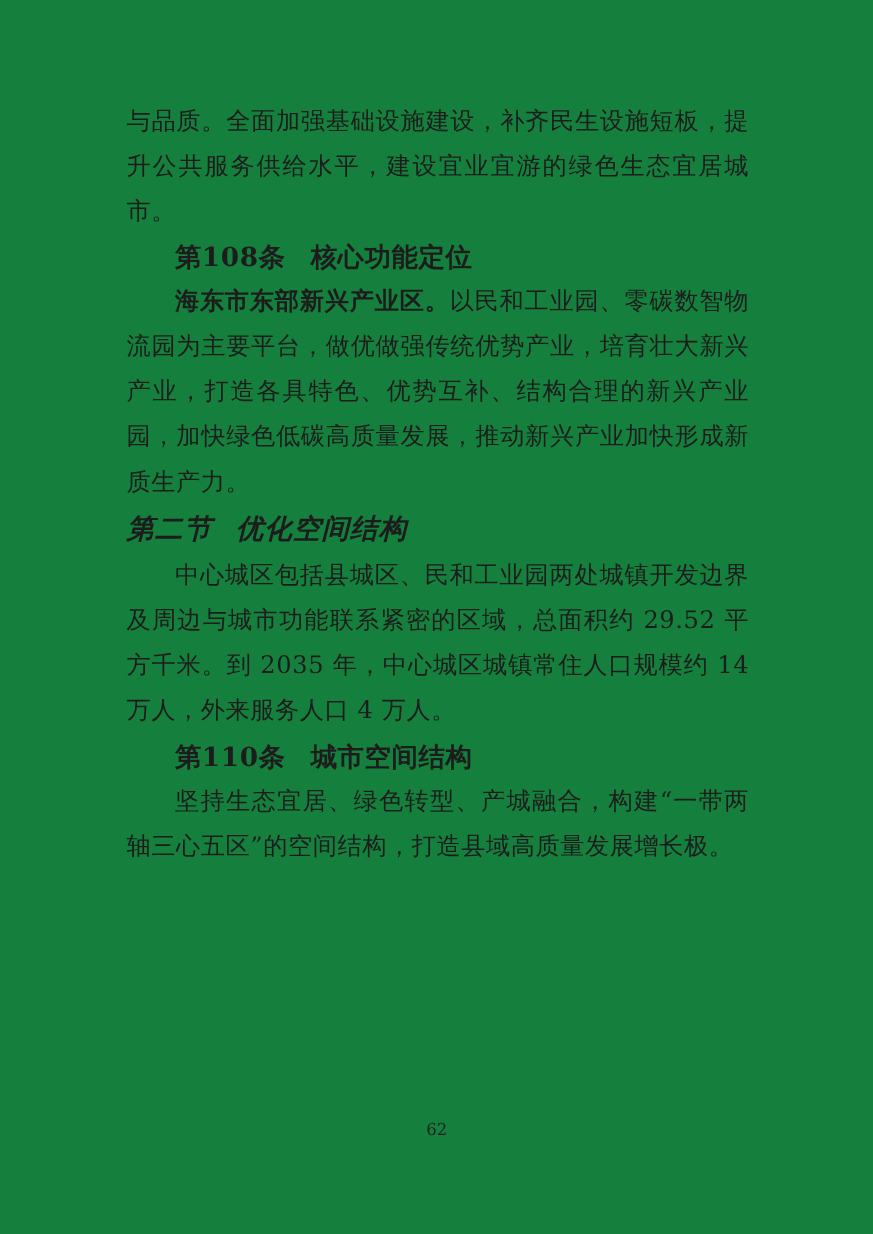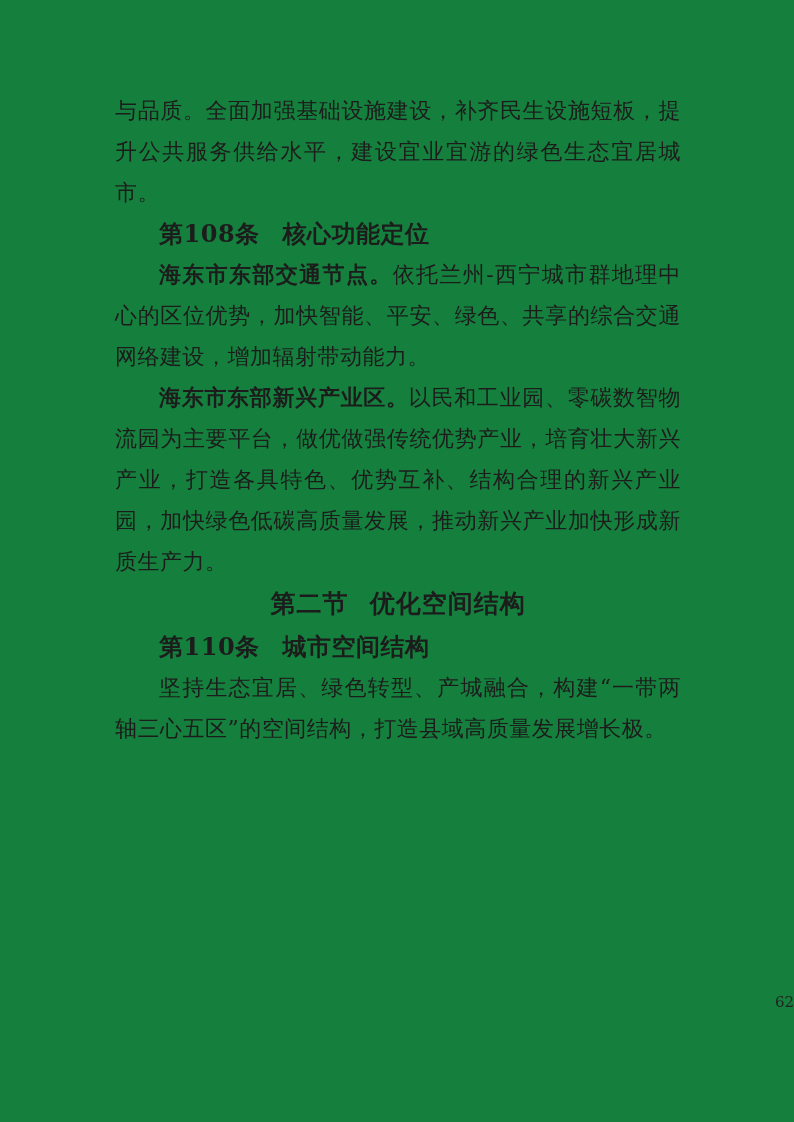--- a/index.html
+++ b/index.html
@@ -36,43 +36,43 @@
     font-weight: 600;
     text-indent: 44px;
     letter-spacing: 0.5px;
   }
   p.article-heading .article-title { margin-left: 0.95em; }
   h2.section-heading {
     margin: 0;
     font-size: 25px;
     line-height: 44px;
     font-weight: bold;
-    text-align: center;
     font-family: "DejaVu Sans", "Liberation Sans", sans-serif;
     letter-spacing: 1px;
+    font-style: italic;
   }
   h2.section-heading .section-title { margin-left: 0.85em; }
   .footer {
     position: absolute;
     left: 0;
     right: 0;
-    top: 992px;
-    text-align: right;
+    top: 1017px;
+    text-align: center;
     font-size: 15px;
     line-height: 20px;
     color: #222;
   }
 </style>
 </head>
 <body>
 
 <div class="page">
   <div class="content">
       <p class="body-para">与品质。全面加强基础设施建设，补齐民生设施短板，提升公共服务供给水平，建设宜业宜游的绿色生态宜居城市。</p>
       <p class="article-heading"><span class="article-num">第108条</span><span class="article-title">核心功能定位</span></p>
-      <p class="body-para indent"><span class="lead">海东市东部交通节点。</span>依托兰州-西宁城市群地理中心的区位优势，加快智能、平安、绿色、共享的综合交通网络建设，增加辐射带动能力。</p>
       <p class="body-para indent"><span class="lead">海东市东部新兴产业区。</span>以民和工业园、零碳数智物流园为主要平台，做优做强传统优势产业，培育壮大新兴产业，打造各具特色、优势互补、结构合理的新兴产业园，加快绿色低碳高质量发展，推动新兴产业加快形成新质生产力。</p>
       <h2 class="section-heading"><span class="section-label">第二节</span><span class="section-title">优化空间结构</span></h2>
+      <p class="body-para indent">中心城区包括县城区、民和工业园两处城镇开发边界及周边与城市功能联系紧密的区域，总面积约 29.52 平方千米。到 2035 年，中心城区城镇常住人口规模约 14 万人，外来服务人口 4 万人。</p>
       <p class="article-heading"><span class="article-num">第110条</span><span class="article-title">城市空间结构</span></p>
       <p class="body-para indent">坚持生态宜居、绿色转型、产城融合，构建“一带两轴三心五区”的空间结构，打造县域高质量发展增长极。</p>
     </div>
   <div class="footer">62</div>
 </div>
 
 </body></html>

